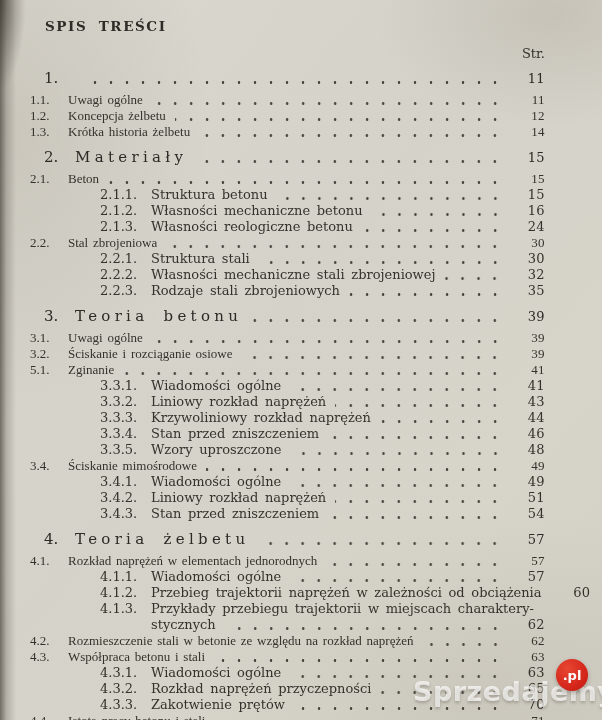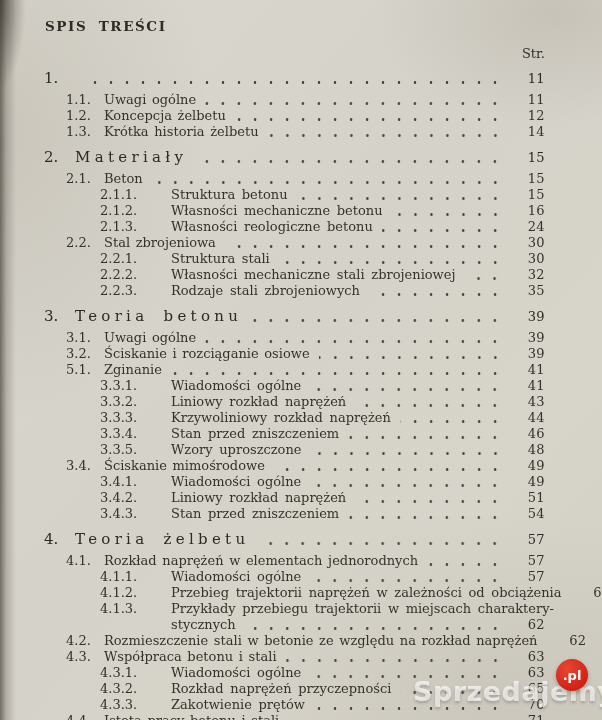--- a/index.html
+++ b/index.html
@@ -59,28 +59,28 @@
     background-position: right 2px bottom 3px;
   }
   .no-leader .leader { background-image: none; }
 
   
   .row.l1 { padding-left: 44px; margin: 9px 0 5px; font-size: 15px; color: #2c2a25; font-weight: 500; }
   .row.l1 .num { width: 31px; }
   .row.l1 .label { letter-spacing: 4.3px; word-spacing: 6px; }
 
   
-  .row.l2 { padding-left: 66px; }
+  .row.l2 { padding-left: 30px; font-family: Liberation Serif, serif; }
   .row.l2 .num { width: 38px; }
   .row.l2 .label { word-spacing: 1.5px; }
 
   
   .row.l3 { padding-left: 100px; }
   .row.l3 .num { width: 51px; }
-  .row.l3 .label { word-spacing: 2.5px; margin-left: 20px; }
+  .row.l3 .label { word-spacing: 2.5px; }
 
   
   .row.cont .num { visibility: hidden; }
 
   
   .watermark { position: absolute; left: 400px; top: 656px; width: 200px; height: 60px; pointer-events: none; }
   .wm-text {
     position: absolute; left: 13px; top: 22px;
     font-family: "DejaVu Sans", "Liberation Sans", sans-serif;
     font-weight: 700; font-size: 27px; line-height: 28px; letter-spacing: 0.5px;

